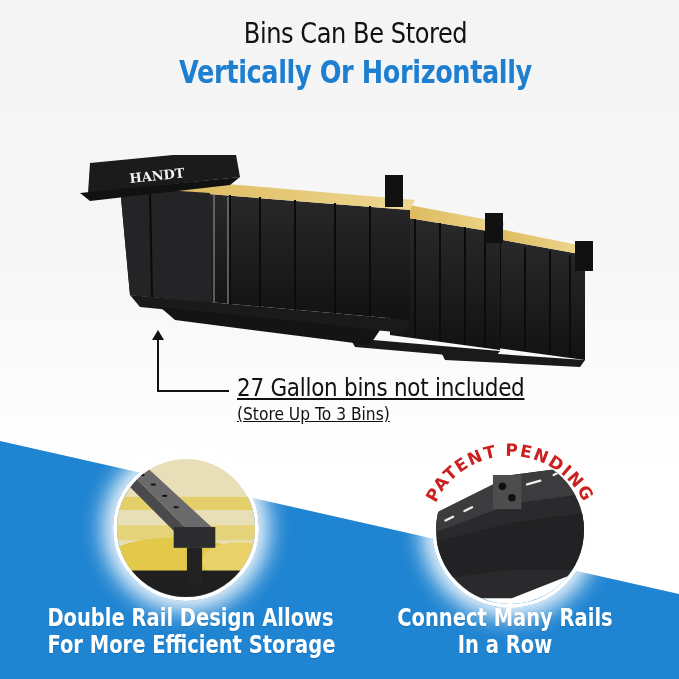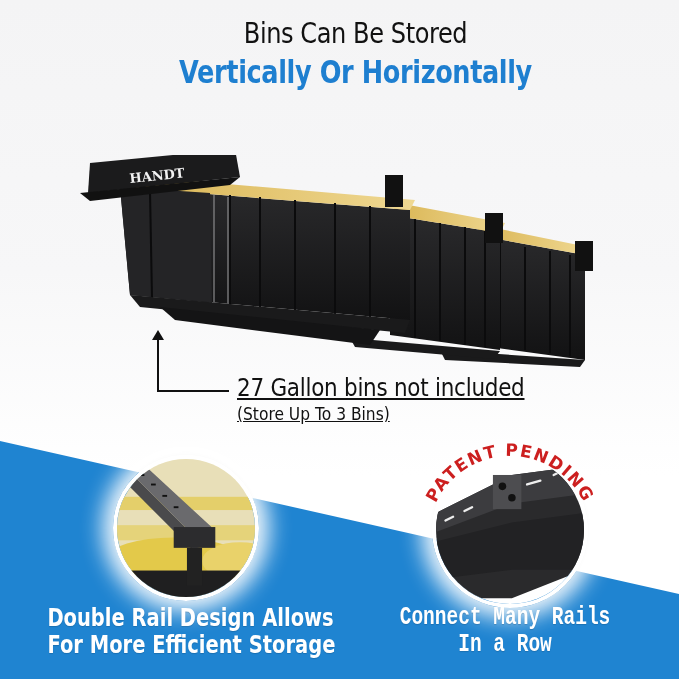--- a/index.html
+++ b/index.html
@@ -51,21 +51,21 @@
     .feature-circle.right { left: 432px; top: 452px; width: 156px; height: 156px; }
     .feature-circle svg { display: block; width: 100%; height: 100%; }
     .patent-arc { position: absolute; left: 400px; top: 432px; width: 220px; height: 90px; }
     .caption {
       position: absolute; color: #ffffff; text-align: center; font-weight: 700;
       font-size: 25px; line-height: 27px; white-space: nowrap;
       text-shadow: 0 1px 1px rgba(0,0,0,0.15);
     }
     .caption span { display: block; transform: scaleX(0.78); }
     .caption.left { left: 10px; top: 604px; width: 340px; }
-    .caption.right { left: 330px; top: 604px; width: 350px; font-family: Liberation Mono, monospace; }
+    .caption.right { left: 330px; top: 604px; width: 350px; }
   </style>
 </head>
 <body>
 
 <div class="canvas">
 
   <svg class="blue-band" viewBox="0 0 679 679" preserveAspectRatio="none">
     <polygon points="0,441 679,594 679,679 0,679" fill="#1f84d1"></polygon>
   </svg>
 

